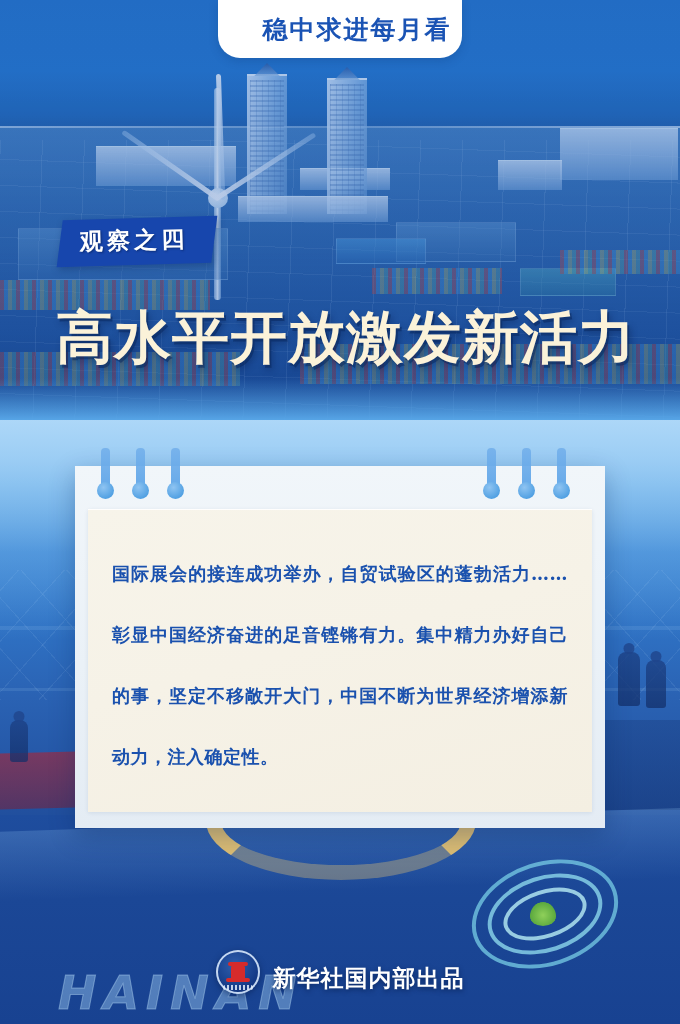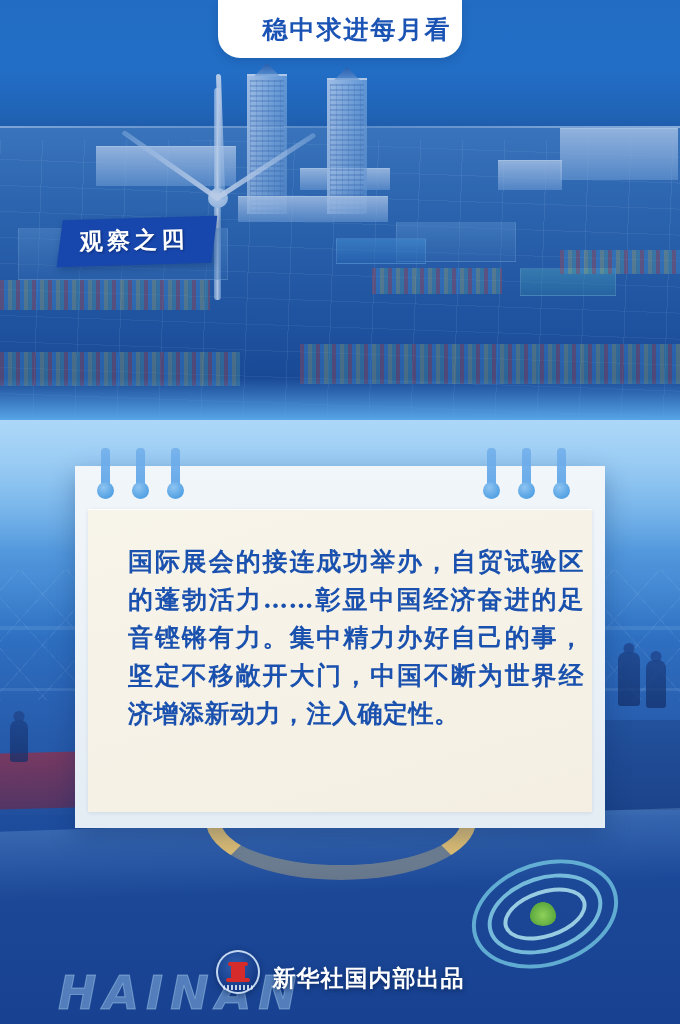--- a/index.html
+++ b/index.html
@@ -279,24 +279,24 @@
   .pin.p1 { left: 22px; }  .pin.p2 { left: 57px; }  .pin.p3 { left: 92px; }
   .pin.p4 { left: 408px; } .pin.p5 { left: 443px; } .pin.p6 { left: 478px; }
 
   .inner-panel {
     position: absolute; left: 13px; top: 43px;
     width: 504px; height: 303px;
     background: linear-gradient(165deg,#f7f4ea 0%, #f6f2e7 45%, #f4efe2 100%);
     box-shadow: inset 0 1px 0 rgba(255,255,255,.9), 0 1px 4px rgba(20,60,120,.10);
   }
   .body-text {
-    position: absolute; left: 40px; top: 34px; width: 456px;
+    position: absolute; left: 24px; top: 34px; width: 456px;
     font-family: "DejaVu Serif", "Liberation Serif", serif;
-    font-size: 25px; font-weight: 700;
-    line-height: 38px; letter-spacing: .5px;
+    font-size: 18px; font-weight: 700;
+    line-height: 61px; letter-spacing: .5px;
     color: #1a51ae;
     text-align: justify;
   }
 
   
   .footer {
     position: absolute; left: 0; bottom: 30px; width: 680px;
     display: flex; align-items: flex-end; justify-content: center; gap: 13px;
     z-index: 10;
   }
@@ -379,20 +379,21 @@
   </div>
 
   <div class="badge">
     <span class="badge-text">稳中求进每月看</span>
   </div>
 
   <div class="obs-tag">
     <span>观察之四</span>
   </div>
 
+  <div class="headline">高水平开放激发新活力</div>
 
   <div class="bottom-photo">
     <div class="hall-haze"></div>
     <div class="hall-truss"></div>
     <div class="hall-beam" style="left:0;top:206px;width:680px;height:4px;"></div>
     <div class="hall-beam" style="left:0;top:268px;width:680px;height:3px;"></div>
 
     <div class="booth-red"></div>
     <div class="booth-dark"></div>
 

